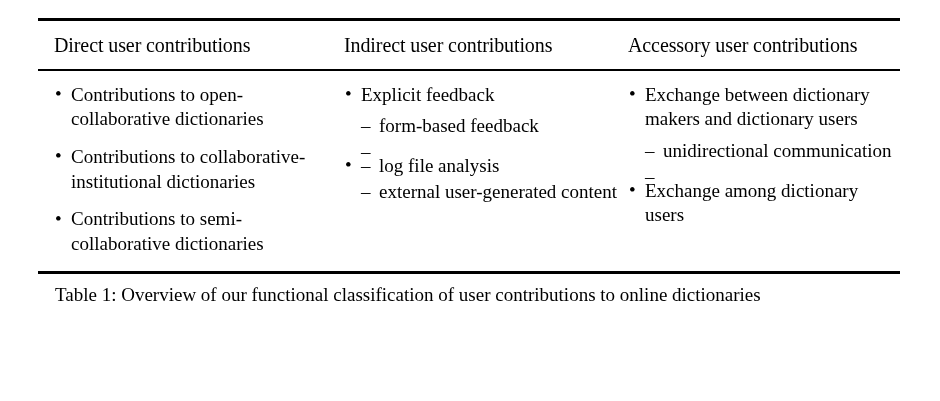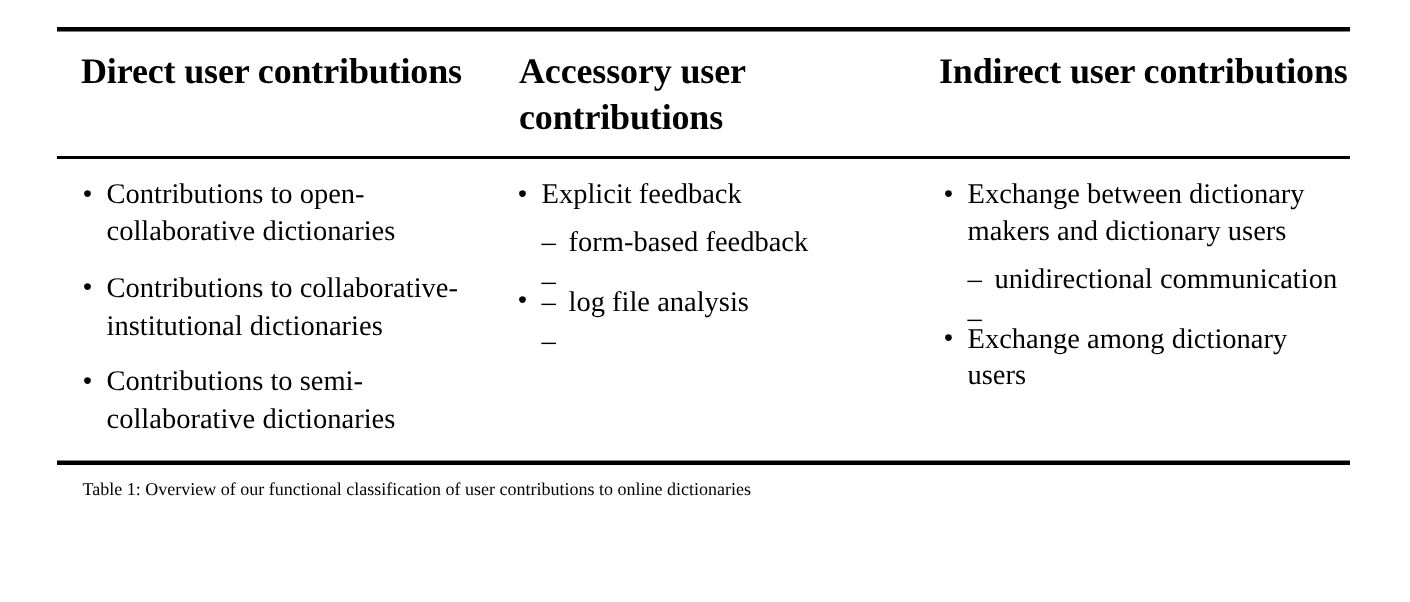--- a/index.html
+++ b/index.html
@@ -46,22 +46,22 @@
   }
 
   .col {
     box-sizing: border-box;
   }
   .col-1 { width: 298px; padding-left: 16px; }
   .col-2 { width: 282px; padding-left: 8px; }
   .col-3 { width: 282px; padding-left: 10px; }
 
   .col-head {
-    font-weight: bold;
-    font-size: 24px;
+    font-weight: normal;
+    font-size: 20px;
     line-height: 1.28;
     letter-spacing: -0.1px;
   }
 
   ul.blist {
     list-style: none;
     margin: 0;
     padding: 0;
   }
   ul.blist > li.bullet-item {
@@ -102,40 +102,40 @@
     line-height: 1.30;
   }
 
   .spaced-after {
     margin-bottom: 15px !important;
   }
 
   .caption {
     padding-top: 9px;
     padding-left: 17px;
-    font-size: 12px;
+    font-size: 19px;
     line-height: 1.3;
   }
 </style>
 </head>
 <body>
 
 <div class="table-figure">
 
   <div class="rule-top"></div>
 
   <div class="head-row">
     <div class="col col-1">
       <div class="col-head">Direct user contributions</div>
     </div>
+    <div class="col col-2">
+      <div class="col-head">Indirect user contributions</div>
+    </div>
     <div class="col col-3">
       <div class="col-head">Accessory user contributions</div>
-    </div>
-    <div class="col col-2">
-      <div class="col-head">Indirect user contributions</div>
     </div>
   </div>
 
   <div class="rule-mid"></div>
 
   <div class="body-row">
 
     <div class="col col-1">
       <ul class="blist">
         <li class="bullet-item">
@@ -170,20 +170,21 @@
         </li>
         <li class="bullet-item">
           <span class="bullet-mark">•</span>
           <ul class="sublist">
             <li class="sub-item">
               <span class="dash-mark">–</span>
               <span>log file analysis</span>
             </li>
             <li class="sub-item">
               <span class="dash-mark">–</span>
+              <span>external user-generated content</span>
             </li>
           </ul>
         </li>
       </ul>
     </div>
 
     <div class="col col-3">
       <ul class="blist">
         <li class="bullet-item spaced-after">
           <span class="bullet-mark">•</span>

